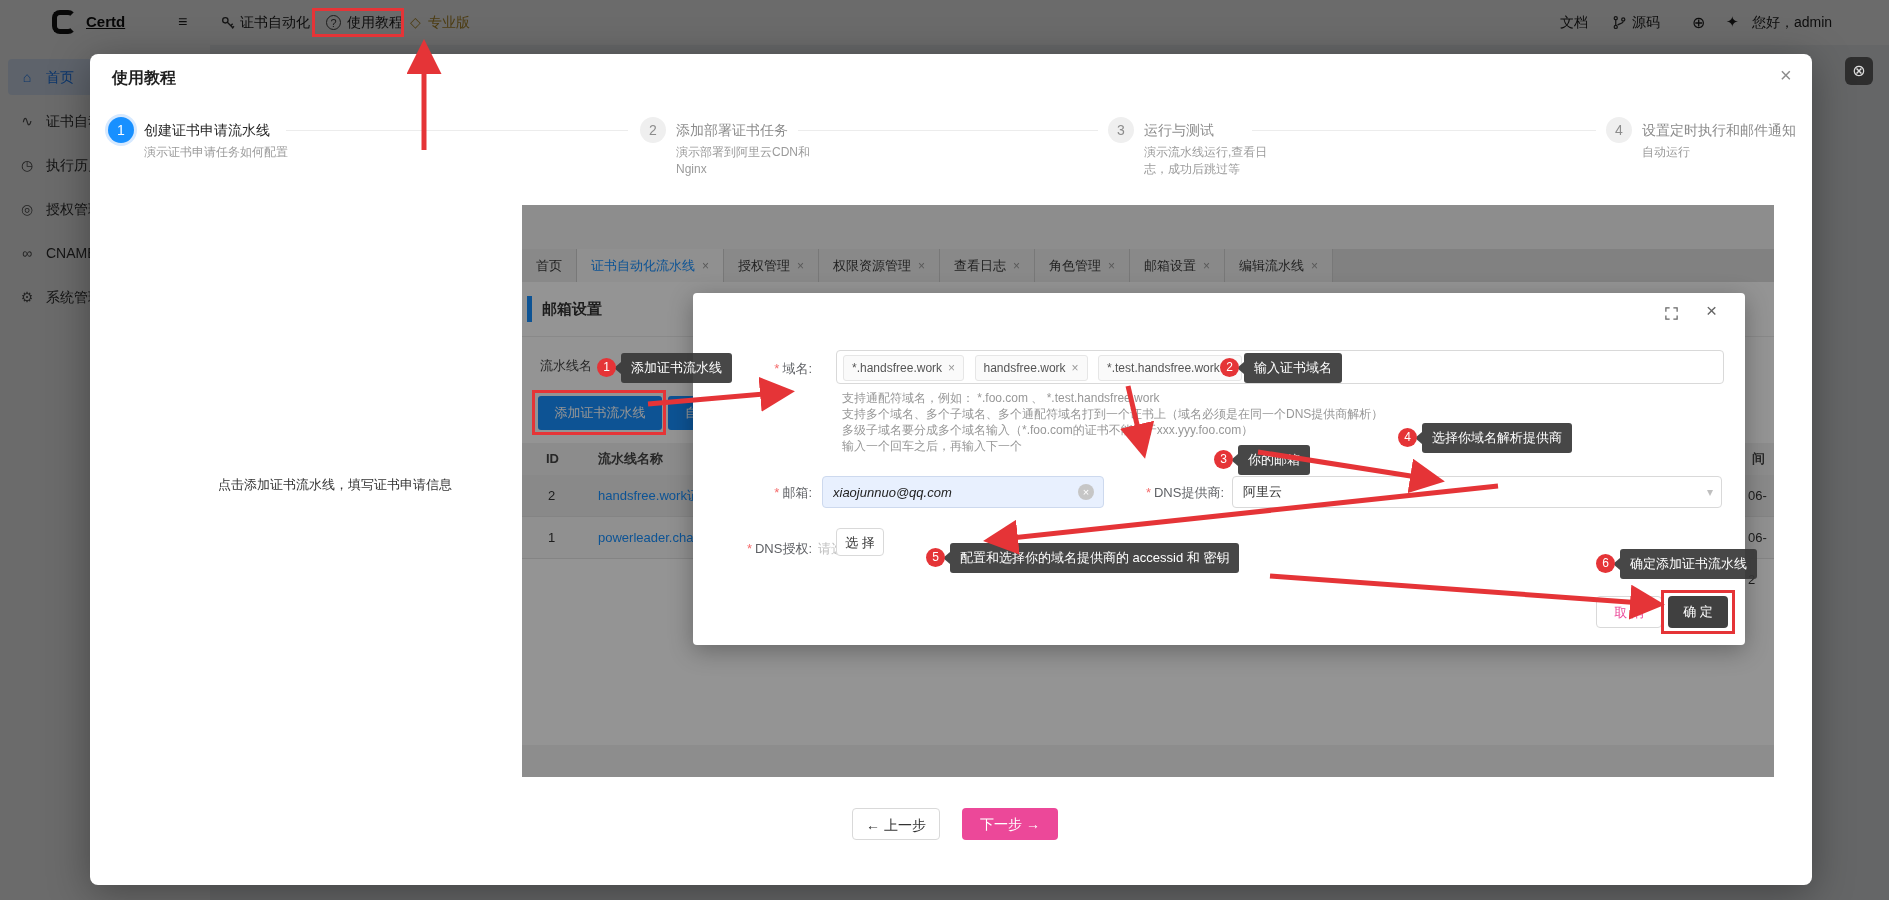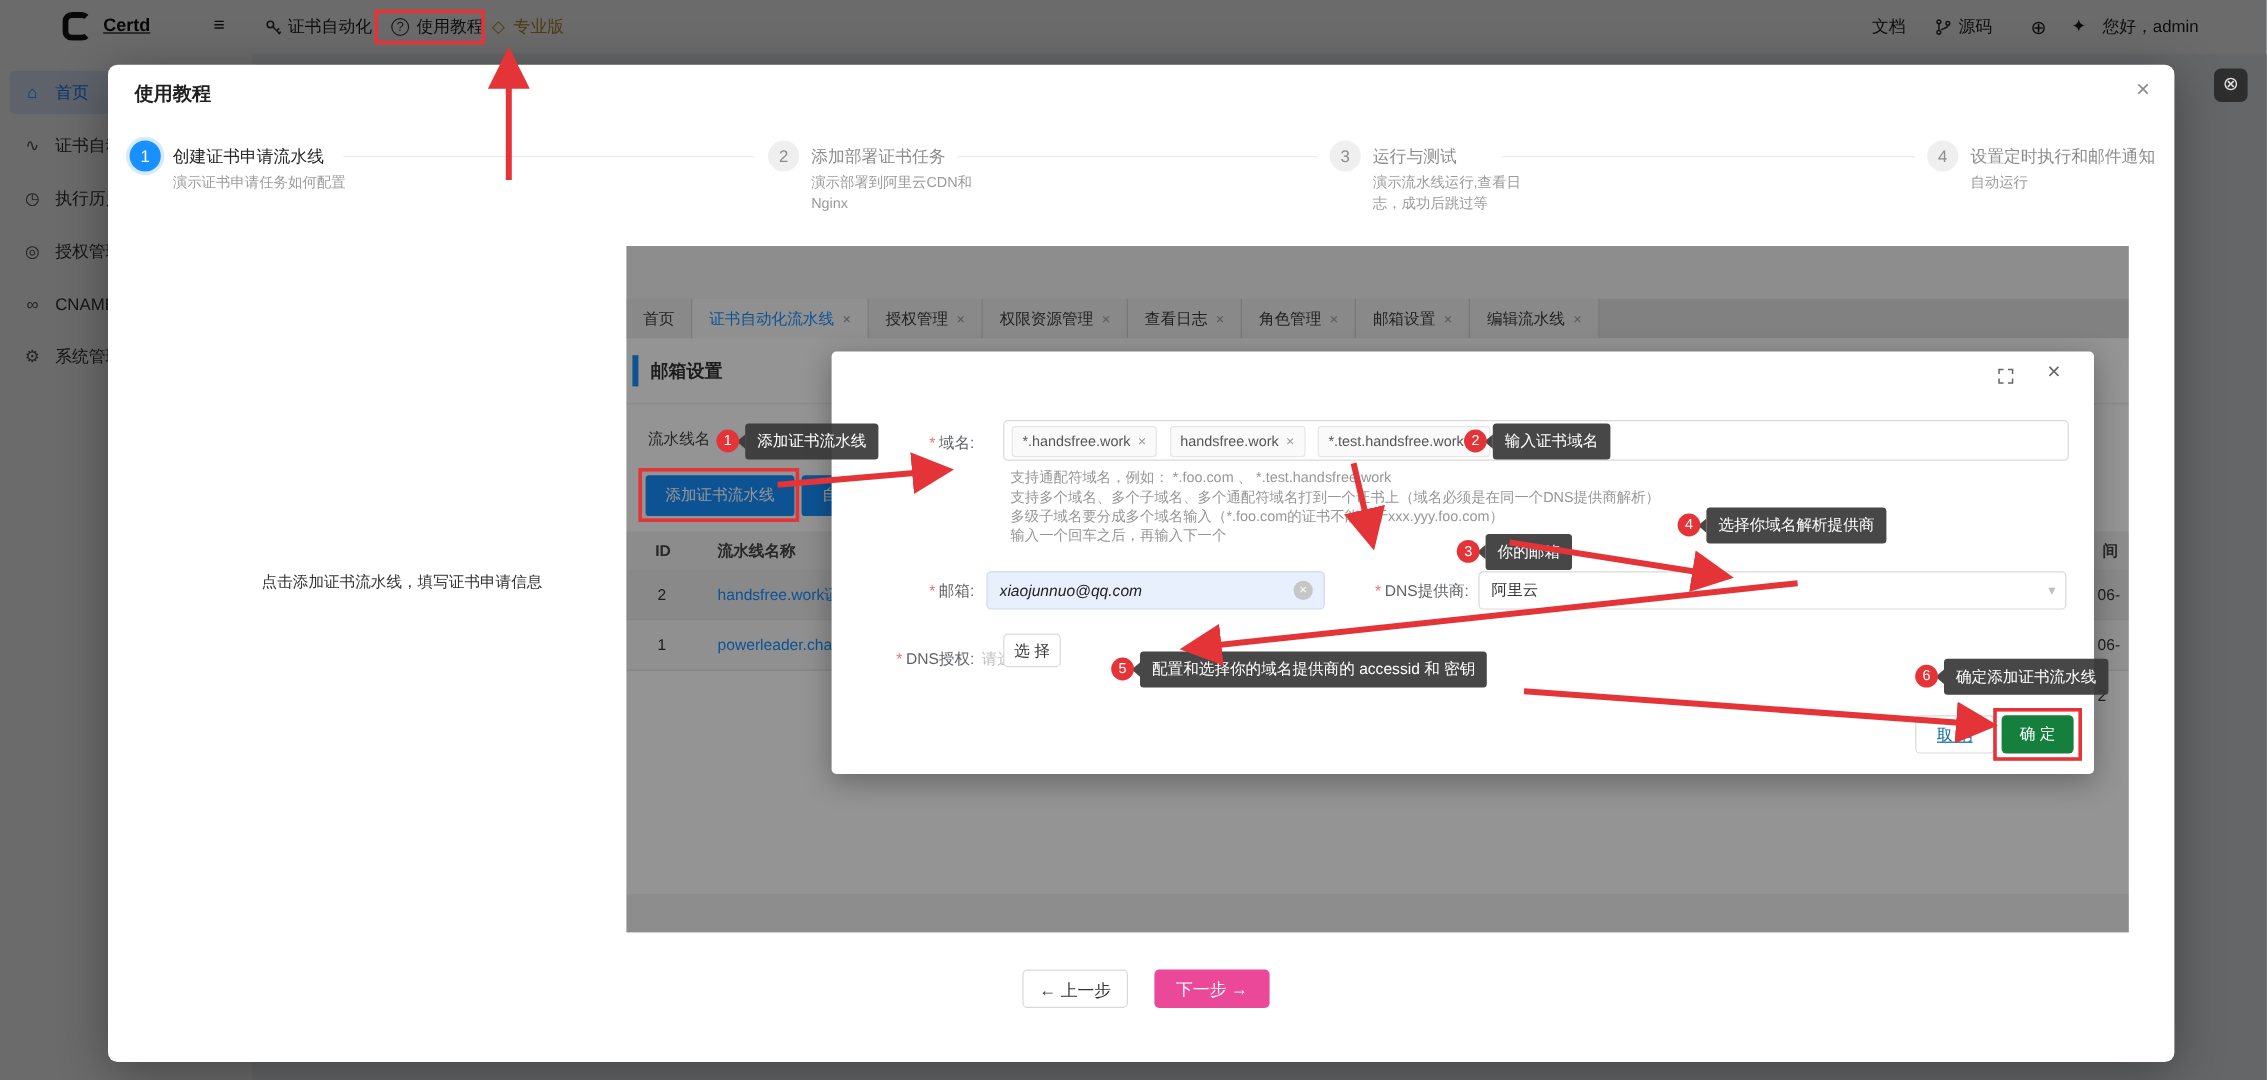--- a/index.html
+++ b/index.html
@@ -257,22 +257,22 @@
     <div class="sel-val">阿里云</div>
     <div class="chev">▾</div>
   </div>
 
   <div class="abs f-label" style="left:718px;top:540px;width:94px;">
     <span class="req">*</span><span>DNS授权:</span>
   </div>
   <div class="abs" style="left:818px;top:540px;font-size:13px;color:#c0c0c0;z-index:27;">请选择</div>
   <div class="abs dlg-btn" style="left:836px;top:528px;width:48px;height:28px;line-height:28px;border:1px solid #d9d9d9;background:#fff;color:#333;">选 择</div>
 
-  <div class="abs dlg-btn" style="left:1596px;top:596px;width:66px;border:1px solid #d9d9d9;background:#fff;color:#0369a1;text-decoration:underline;">取 消</div>
-  <div class="abs dlg-btn" style="left:1668px;top:596px;width:60px;background:#15803d;color:#fff;">确 定</div>
+  <div class="abs dlg-btn" style="left:1596px;top:596px;width:66px;border:1px solid #d9d9d9;background:#fff;color:#ec4899;">取 消</div>
+  <div class="abs dlg-btn" style="left:1668px;top:596px;width:60px;background:#404040;color:#fff;">确 定</div>
 
   <div class="abs redbox" style="left:312px;top:8px;width:92px;height:29px;"></div>
   <div class="abs redbox" style="left:532px;top:390px;width:134px;height:45px;"></div>
   <div class="abs redbox" style="left:1661px;top:590px;width:74px;height:44px;"></div>
 
   <div class="abs badge" style="left:597px;top:358px;">1</div>
   <div class="abs tip" style="left:621px;top:353px;">添加证书流水线</div>
   <div class="abs badge" style="left:1220px;top:358px;">2</div>
   <div class="abs tip" style="left:1244px;top:353px;">输入证书域名</div>
   <div class="abs badge" style="left:1214px;top:450px;">3</div>

